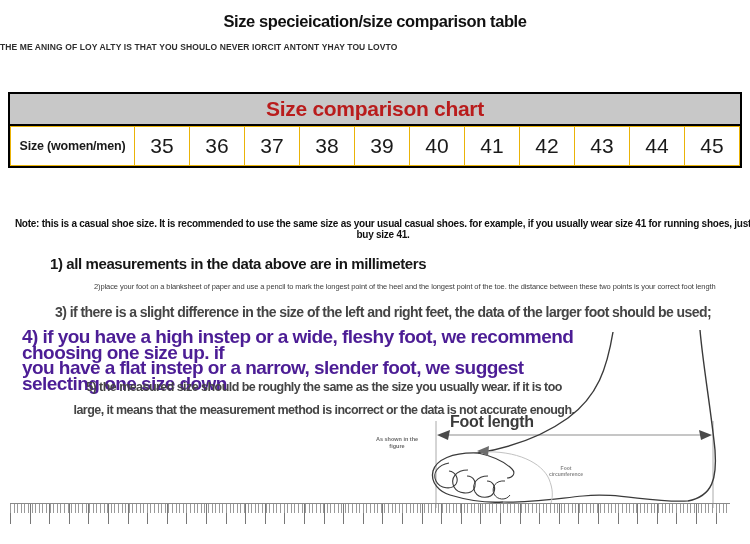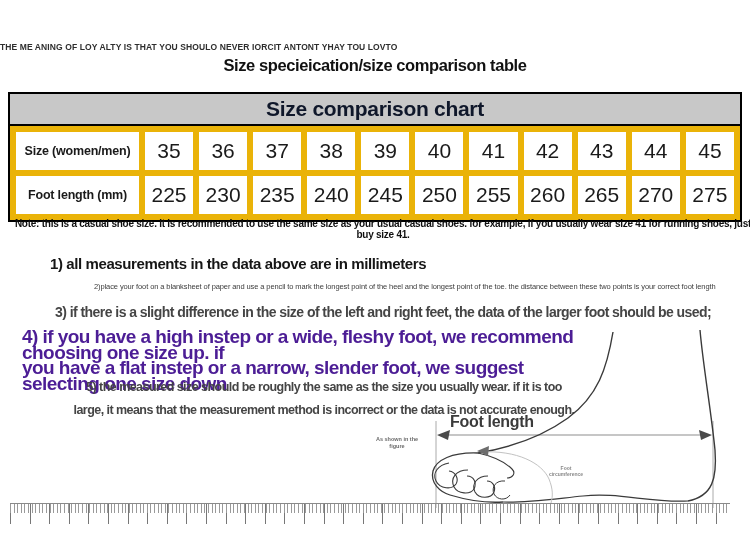--- a/index.html
+++ b/index.html
@@ -6,39 +6,39 @@
   body{
     width:750px;height:544px;position:relative;overflow:hidden;
     background:#ffffff;
     font-family:"Liberation Sans", sans-serif;
     color:#1a1a1a;
   }
   .abs{position:absolute;}
   
   .page-title{
     left:0;top:12px;width:750px;text-align:center;
-    font-size:16.5px;font-weight:bold;letter-spacing:-0.4px;color:#111;margin-top:44px;
+    font-size:16.5px;font-weight:bold;letter-spacing:-0.4px;color:#111;
   }
   .page-subtitle{
     left:0;top:42px;width:750px;text-align:left;
     font-size:8.5px;font-weight:bold;letter-spacing:0.1px;color:#2e2e2e;
   }
   
   .tablewrap{
     left:8px;top:92px;width:734px;box-sizing:border-box;
     border:2.5px solid #000;background:#fff;
   }
   .thead{
     height:30px;background:#c8c8c8;border-bottom:2px solid #000;
     display:flex;align-items:center;justify-content:center;
-    font-size:21px;font-weight:bold;color:#0f172a;letter-spacing:-0.3px;
+    font-size:21px;font-weight:bold;color:#b91c1c;letter-spacing:-0.3px;
   }
   table.size-table{width:100%;border-collapse:collapse;table-layout:fixed;}
   table.size-table td{
-    border:6px solid #eab308;height:38px;text-align:center;vertical-align:middle;
+    border:1px solid #eab308;height:38px;text-align:center;vertical-align:middle;
     font-size:21px;font-weight:400;color:#1a1a1a;padding:0;
   }
   table.size-table td.lbl{
     width:123px;font-size:12.5px;font-weight:bold;letter-spacing:-0.2px;
   }
   
   .note{
     left:0;top:218px;width:750px;text-align:center;
     font-size:10px;font-weight:bold;letter-spacing:-0.25px;color:#101010;padding-left:8px;
   }
@@ -97,34 +97,20 @@
       <td>37</td>
       <td>38</td>
       <td>39</td>
       <td>40</td>
       <td>41</td>
       <td>42</td>
       <td>43</td>
       <td>44</td>
       <td>45</td>
     </tr>
-    <tr>
-      <td class="lbl">Foot length (mm)</td>
-      <td>225</td>
-      <td>230</td>
-      <td>235</td>
-      <td>240</td>
-      <td>245</td>
-      <td>250</td>
-      <td>255</td>
-      <td>260</td>
-      <td>265</td>
-      <td>270</td>
-      <td>275</td>
-    </tr>
   </tbody>
     </table>
 </div>
 
 <div class="abs note">Note: this is a casual shoe size. It is recommended to use the same size as your usual casual shoes. for example, if you usually wear size 41 for running shoes, just buy size 41.</div>
 <div class="abs item1">1) all measurements in the data above are in millimeters</div>
 <div class="abs item2">2)place your foot on a blanksheet of paper and use a pencil to mark the longest point of the heel and the longest point of the toe. the distance between these two points is your correct foot length</div>
 <div class="abs item3">3) if there is a slight difference in the size of the left and right feet, the data of the larger foot should be used;</div>
 <div class="abs item4">4) if you have a high instep or a wide, fleshy foot, we recommend choosing one size up. if
 you have a flat instep or a narrow, slender foot, we suggest selecting one size down</div>

